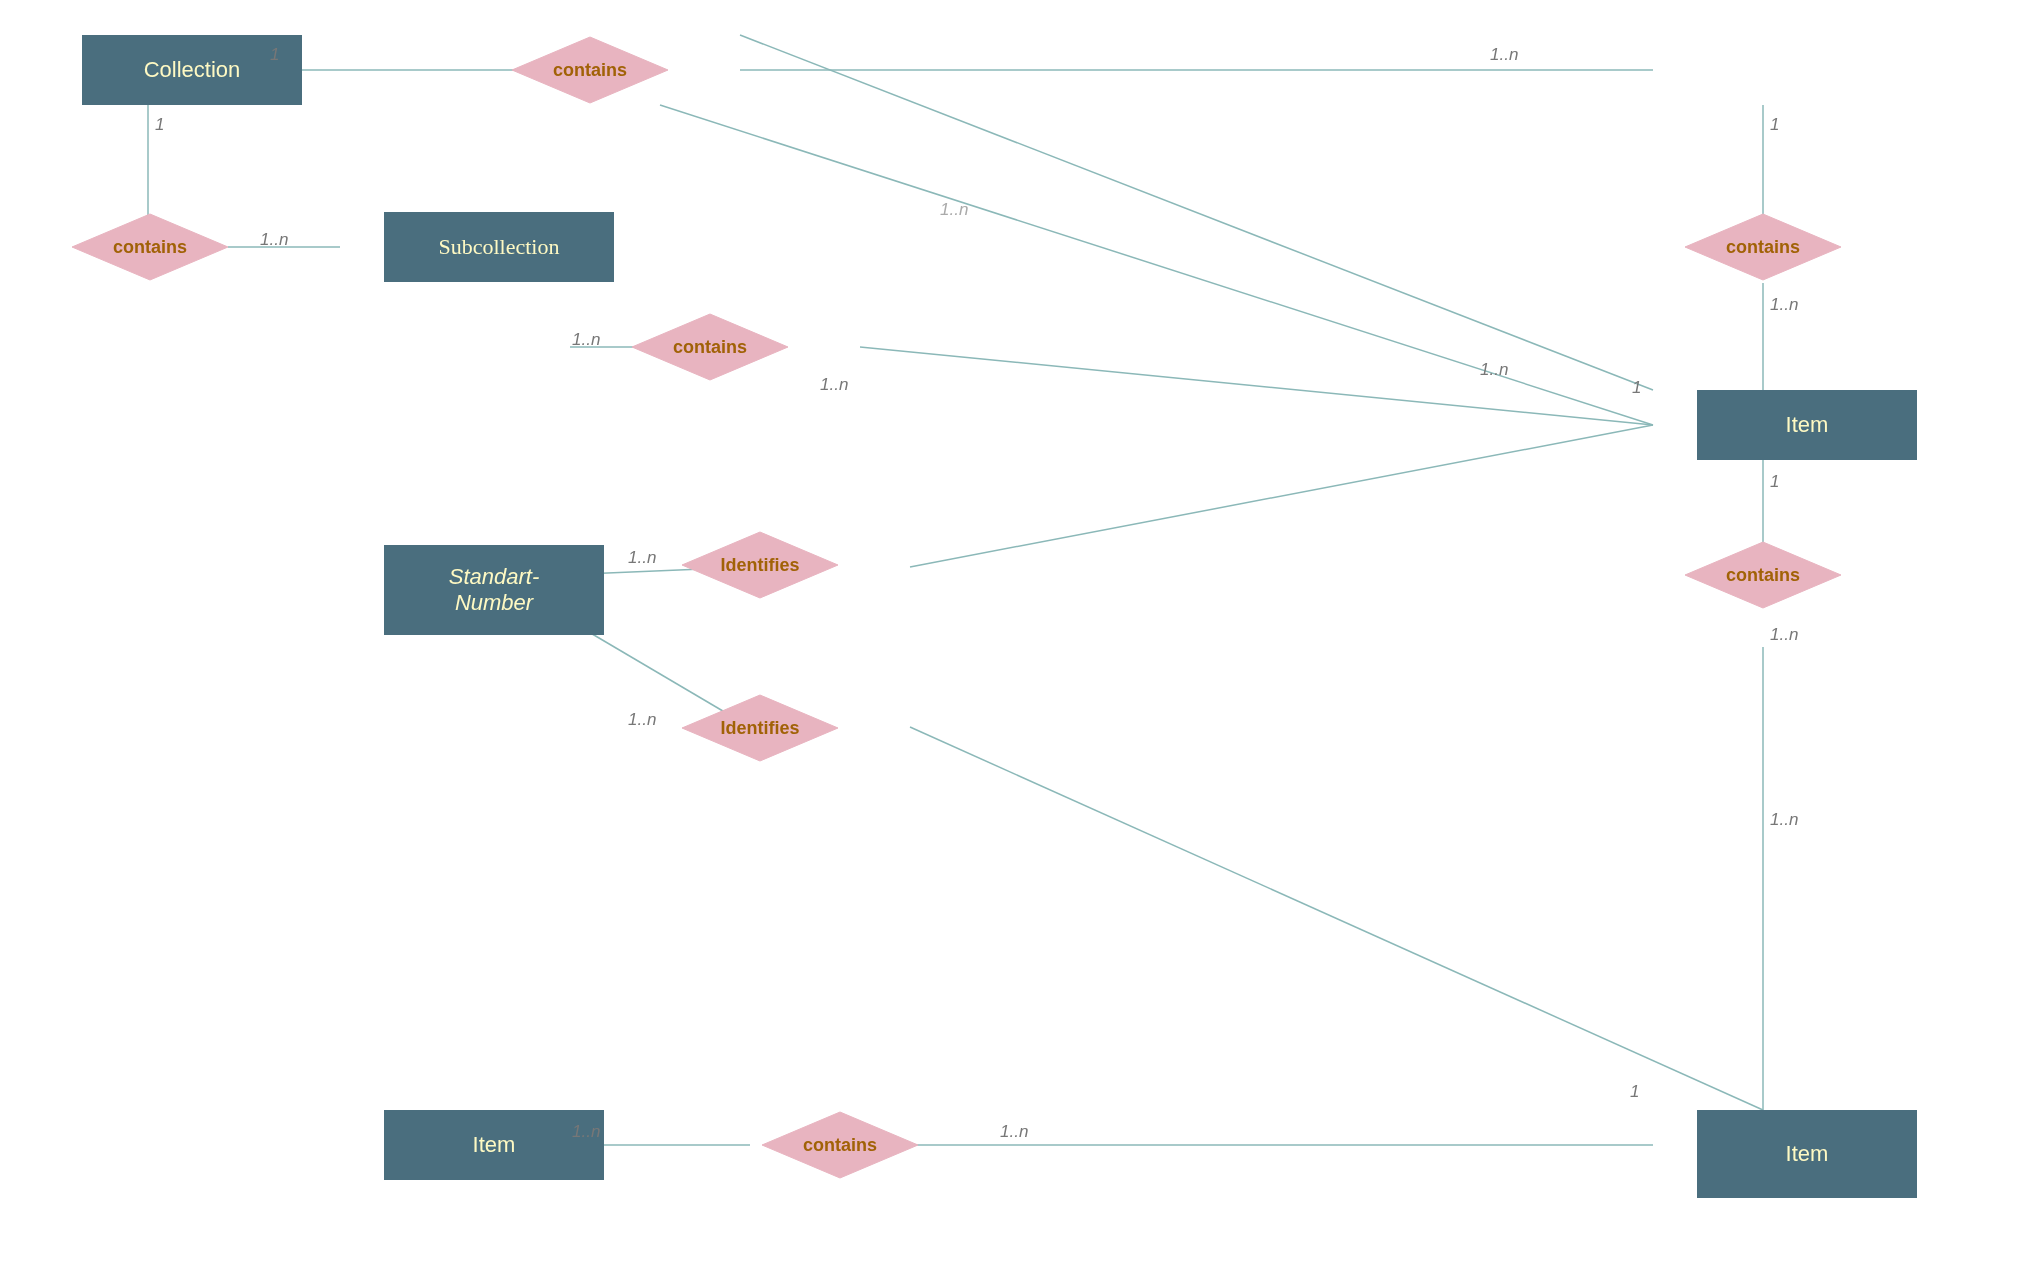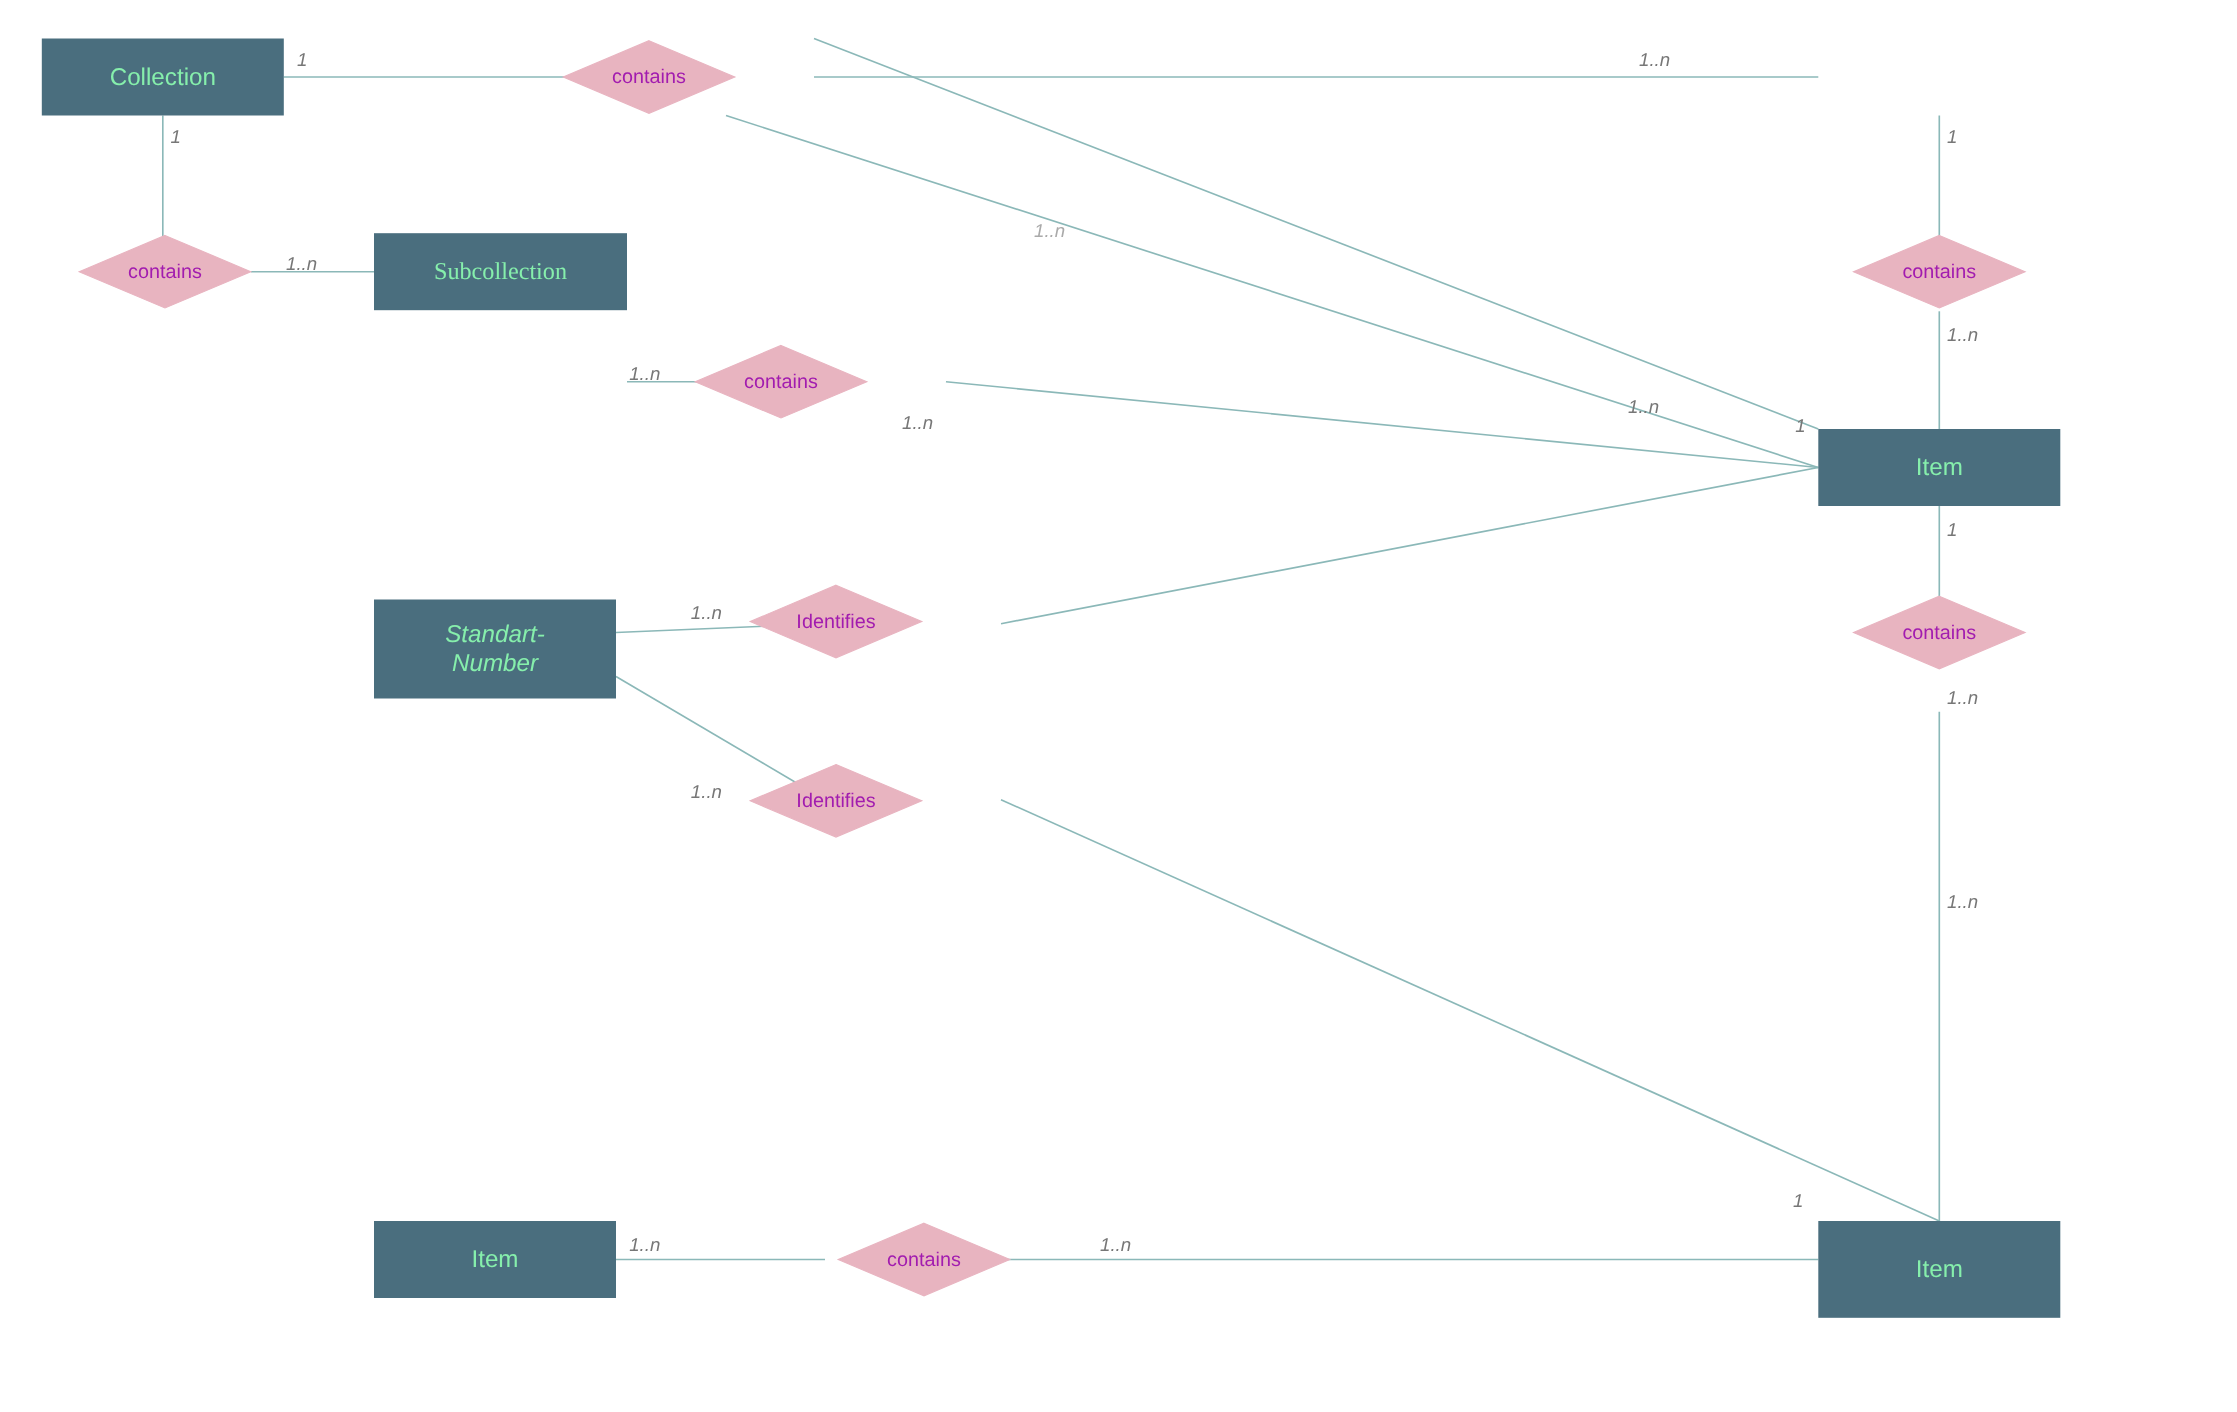--- a/index.html
+++ b/index.html
@@ -15,30 +15,31 @@
     .diagram-container {
       position: relative;
       width: 2034px;
       height: 1284px;
     }
 
     
     .entity {
       position: absolute;
       background: #4a6e7e;
-      color: #86efac;
+      color: #fef9c3;
       font-size: 22px;
       font-weight: 500;
       display: flex;
       align-items: center;
       justify-content: center;
       text-align: center;
       padding: 10px 16px;
       min-width: 160px;
       min-height: 65px;
+      margin-left: 44px;
     }
 
     
     .relationship {
       position: absolute;
       display: flex;
       align-items: center;
       justify-content: center;
     }
 
@@ -54,23 +55,23 @@
       left: 0;
       width: 100%;
       height: 100%;
     }
 
     .diamond-label {
       position: absolute;
       top: 50%;
       left: 50%;
       transform: translate(-50%, -50%);
-      color: #a21caf;
+      color: #a16207;
       font-size: 18px;
-      font-weight: 400;
+      font-weight: 700;
       white-space: nowrap;
       z-index: 2;
     }
 
     
     .cardinality {
       position: absolute;
       font-size: 17px;
       color: #777;
       font-style: italic;

